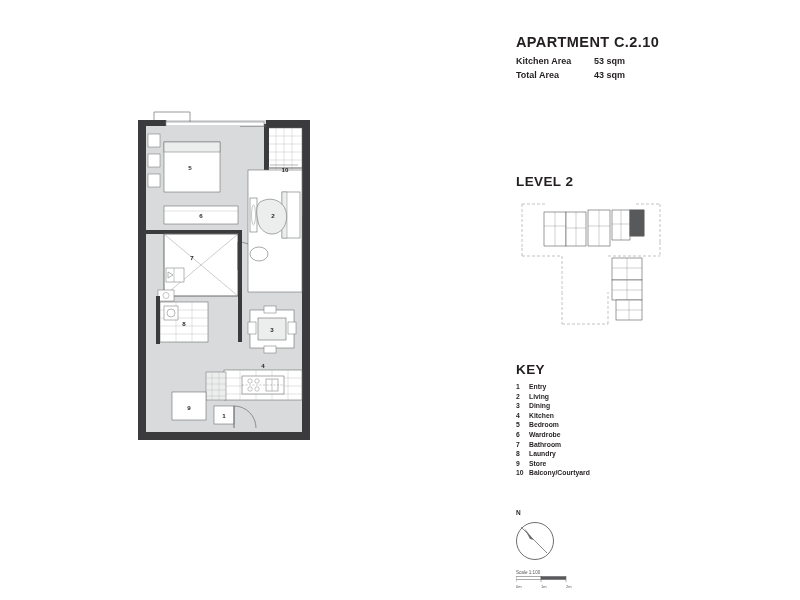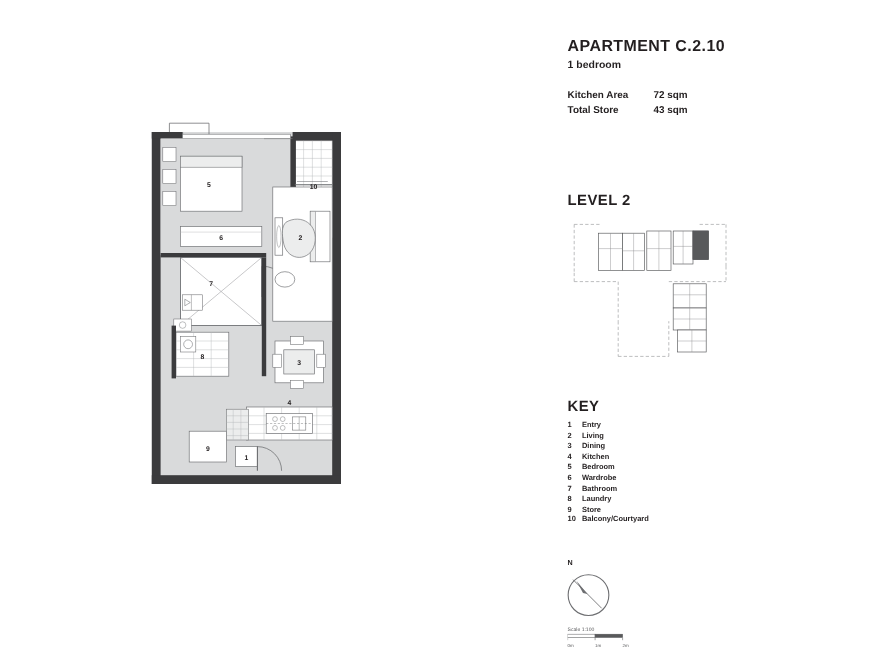--- a/index.html
+++ b/index.html
@@ -52,28 +52,27 @@
   .plan svg{position:absolute;left:0;top:0;}
   .rm{font-size:6.2px;font-weight:bold;fill:#231f20;text-anchor:middle;font-family:"Liberation Sans", sans-serif;}
 </style>
 </head>
 <body>
 
 <div class="page">
 
   <div class="info">
     <div class="apt-title">APARTMENT C.2.10</div>
-    <div class="apt-sub">1 bedroom</div>
     <div class="areas">
       <div class="row">
         <div class="lbl">Kitchen Area</div>
-        <div class="val">72 sqm</div>
+        <div class="val">53 sqm</div>
       </div>
       <div class="row">
-        <div class="lbl">Total Store</div>
+        <div class="lbl">Total Area</div>
         <div class="val">43 sqm</div>
       </div>
     </div>
   </div>
 
   <div class="level-title">LEVEL 2</div>
 
   <div class="keyplan">
     <svg width="150" height="136" viewBox="0 0 150 136">
       <g stroke="#9a9b9d" stroke-width="0.6" fill="none" stroke-dasharray="3 2">

